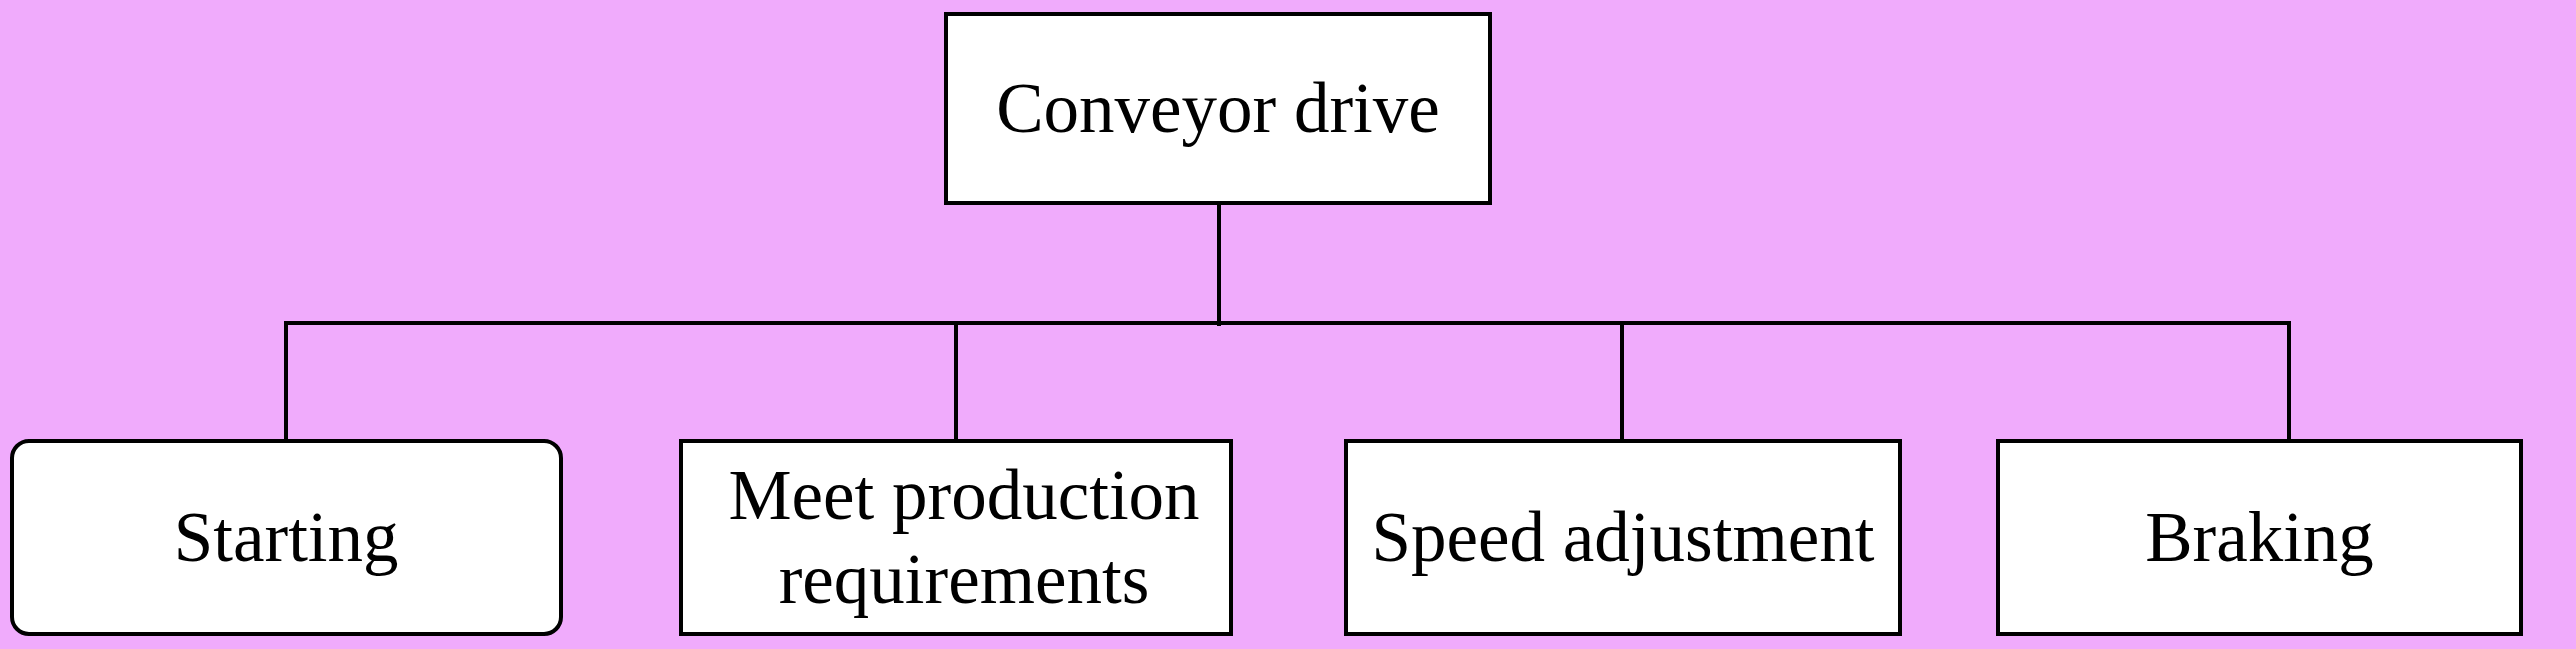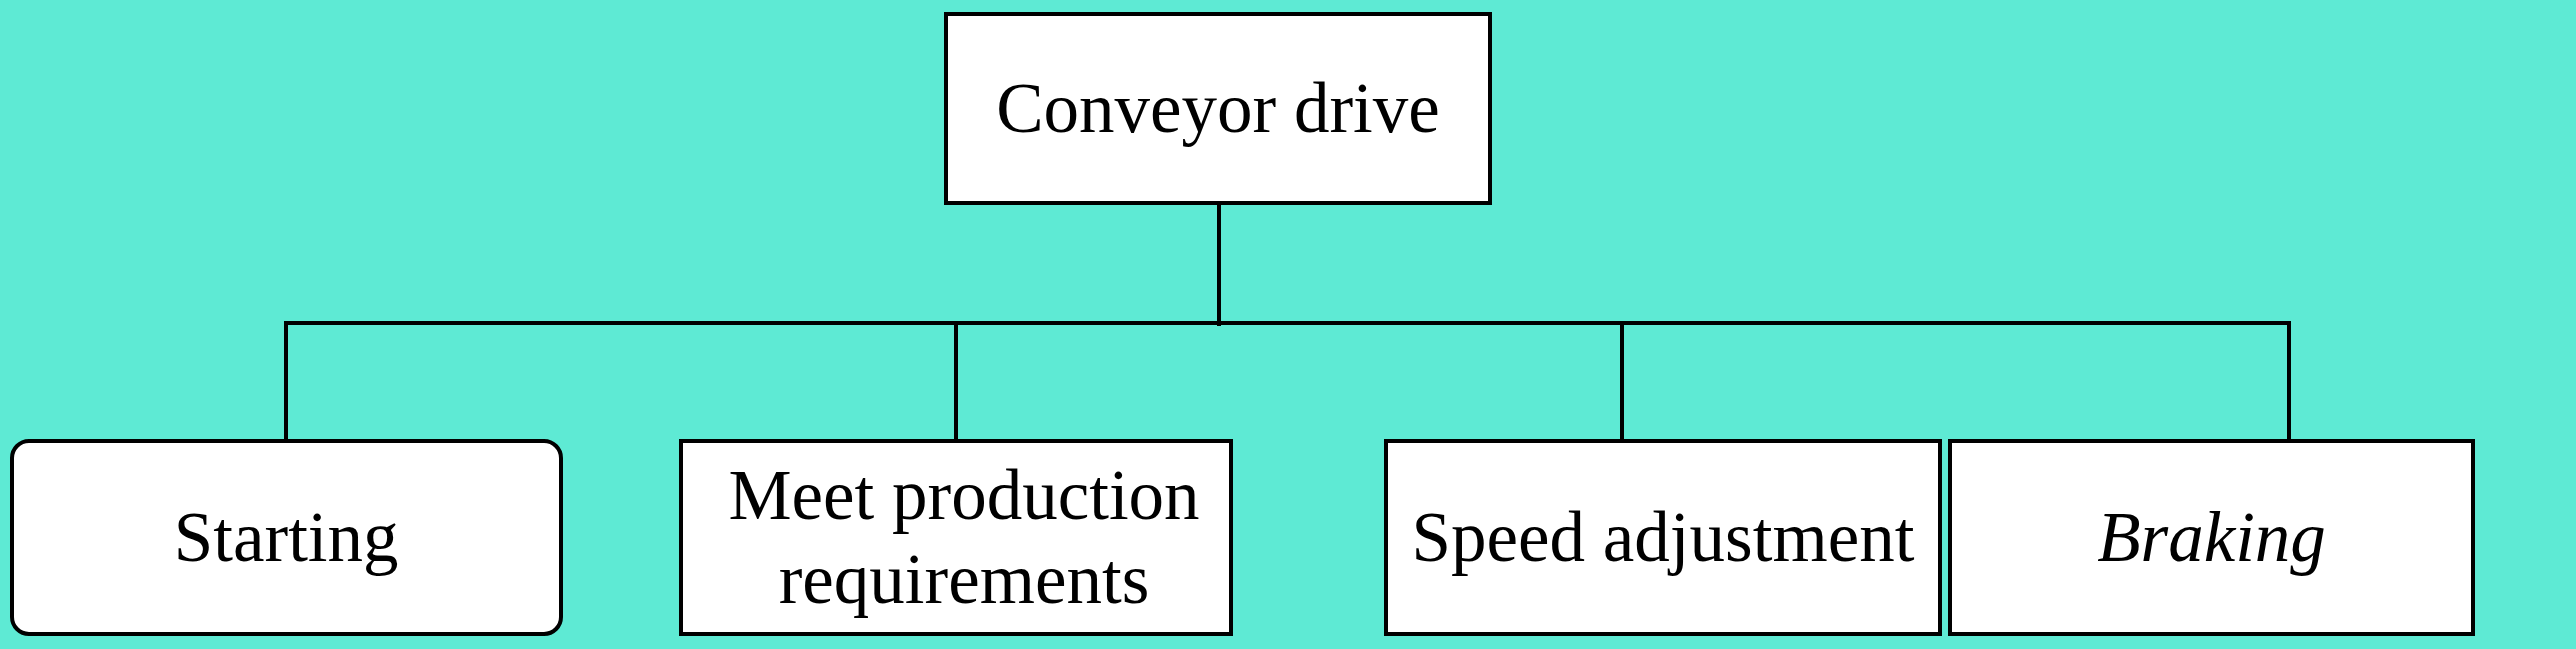--- a/index.html
+++ b/index.html
@@ -4,21 +4,21 @@
 <style>
   html, body {
     margin: 0;
     padding: 0;
     background: #ffffff;
   }
   .canvas {
     position: relative;
     width: 2576px;
     height: 649px;
-    background: #5eead4;
+    background: #f0abfc;
     font-family: "Liberation Serif", serif;
     overflow: hidden;
   }
   .node {
     position: absolute;
     box-sizing: border-box;
     border: 4px solid #000000;
     background: #ffffff;
     display: flex;
     align-items: center;
@@ -35,22 +35,22 @@
   .line {
     position: absolute;
     background: #000000;
   }
   
   .node-root   { left: 944px; top: 12px;  width: 548px; height: 193px; }
   
   .node-child  { top: 439px; height: 197px; }
   .node-c0     { left: 9.7px;   width: 553px; border-radius: 19px; }
   .node-c1     { left: 679px;  width: 554px; padding-left: 16px; }
-  .node-c2     { left: 1344px; width: 558px; margin-left: 40px; }
-  .node-c3     { left: 1948px; width: 527px; font-style: italic; }
+  .node-c2     { left: 1344px; width: 558px; }
+  .node-c3     { left: 1996px; width: 527px; }
   
   .trunk  { left: 1217px; top: 204px; width: 4px;    height: 122px; }
   .bus    { left: 284px;  top: 321px; width: 2006px; height: 4px;   }
   .drop   { top: 321px; width: 4px; height: 121px; }
   .drop-0 { left: 284px;  }
   .drop-1 { left: 954px; }
   .drop-2 { left: 1620px; }
   .drop-3 { left: 2287px; }
 </style>
 </head>

